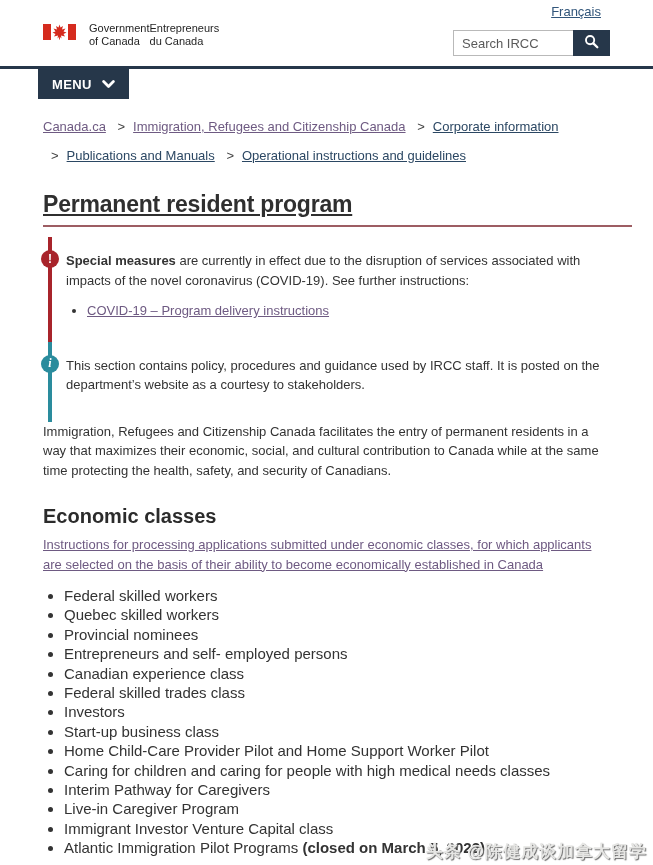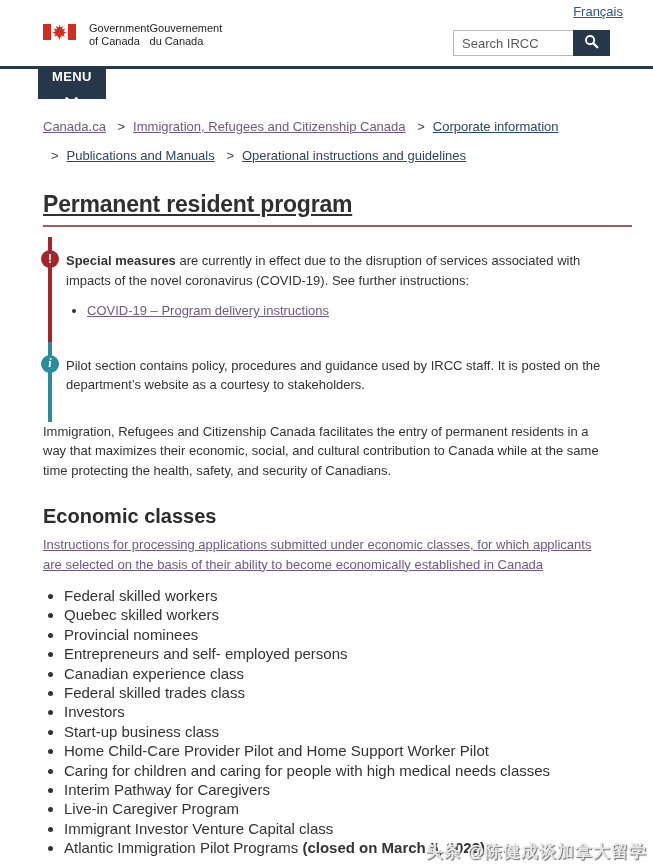--- a/index.html
+++ b/index.html
@@ -9,41 +9,41 @@
   }
   *{box-sizing:border-box;margin:0;padding:0;}
   html,body{background:#fff;}
   body{
     width:653px;height:865px;position:relative;overflow:hidden;
     font-family:"Liberation Sans", sans-serif;color:var(--text);
   }
   a{text-decoration:underline;cursor:pointer;}
   
   .header{position:relative;height:66px;}
-  .lang-link{position:absolute;top:4px;right:30px;font-size:13px;color:#31557a;}
+  .lang-link{position:absolute;top:4px;right:52px;font-size:13px;color:#31557a;}
   .logo{position:absolute;top:22px;left:43px;display:flex;align-items:flex-start;}
   .flag{margin-right:13px;margin-top:2px;}
   .logo-text{display:flex;}
   .logo-col{font-size:11px;line-height:13px;color:#1f1f1f;}
   .search{position:absolute;top:30px;right:43px;display:flex;height:26px;}
   .search input{
     width:120px;height:26px;border:1px solid #b9b9b9;border-right:none;
     font-family:"Liberation Sans",sans-serif;font-size:13px;padding:0 8px;color:#333;outline:none;
   }
   .search input::placeholder{color:#5a5a5a;}
   .search button{
     width:37px;height:26px;background:var(--theme-navy);border:none;cursor:pointer;
     display:flex;align-items:center;justify-content:center;
   }
   
   .theme-rule{height:3px;background:var(--theme-navy);}
   .menu-btn{
     margin-left:38px;height:30px;background:var(--theme-navy);border:none;cursor:pointer;
     color:#fff;font-family:"Liberation Sans",sans-serif;font-size:13px;font-weight:bold;
-    letter-spacing:.4px;display:flex;align-items:center;gap:10px;padding:0 14px;flex-direction:column;
+    letter-spacing:.4px;display:flex;align-items:center;gap:10px;padding:0 14px;
   }
   
   .page{padding:0 48px 8px 43px;}
   .breadcrumb{margin-top:13px;font-size:13px;line-height:29px;color:#444;}
   .breadcrumb .crumb{display:inline-block;white-space:nowrap;}
   .breadcrumb .sep{color:#444;margin:0 8px;text-decoration:none;display:inline-block;}
   .breadcrumb a{color:var(--link-blue);}
   .breadcrumb a.visited{color:var(--link-visited);}
   h1.page-title{
     margin:21px -27px 0 0;font-size:23px;font-weight:bold;color:#2f2f2f;
@@ -93,21 +93,21 @@
           <polygon fill="var(--flag-red)" points="16,1 18,7 23,4 21,11 28,9 24,15 30,17 24,20 27,25 19,23 20,29 16,25 12,29 13,23 5,25 8,20 2,17 8,15 4,9 11,11 9,4 14,7"></polygon>
           <rect x="15.1" y="24" width="1.8" height="7" fill="var(--flag-red)"></rect>
         </g>
       </svg>
     </span>
     <span class="logo-text">
       <span class="logo-col">
         <span>Government</span><br><span>of Canada</span>
       </span>
       <span class="logo-col">
-        <span>Gouvernement</span><br><span>du Canada</span>
+        <span>Entrepreneurs</span><br><span>du Canada</span>
       </span>
     </span>
   </div>
 
   <div class="search">
     <input type="text" placeholder="Search IRCC" style="">
     <button>
       <span>
         <svg width="15" height="15" viewBox="0 0 16 16" fill="none">
           <circle cx="6.5" cy="6.5" r="4.4" stroke="#fff" stroke-width="2"></circle>
@@ -140,21 +140,21 @@
     <p><b>Special measures</b><span> are currently in effect due to the disruption of services associated with impacts of the novel coronavirus (COVID-19). See further instructions:</span></p>
     <ul>
       <li>
         <a>COVID-19 – Program delivery instructions</a>
       </li>
     </ul>
   </div>
 
   <div class="alert info">
     <span class="badge">i</span>
-    <p>Pilot section contains policy, procedures and guidance used by IRCC staff. It is posted on the department’s website as a courtesy to stakeholders.</p>
+    <p>This section contains policy, procedures and guidance used by IRCC staff. It is posted on the department’s website as a courtesy to stakeholders.</p>
   </div>
 
   <p class="intro">Immigration, Refugees and Citizenship Canada facilitates the entry of permanent residents in a way that maximizes their economic, social, and cultural contribution to Canada while at the same time protecting the health, safety, and security of Canadians.</p>
 
   <h2 class="section-heading">Economic classes</h2>
 
   <p class="section-link">
     <a>Instructions for processing applications submitted under economic classes, for which applicants are selected on the basis of their ability to become economically established in Canada</a>
   </p>
 

